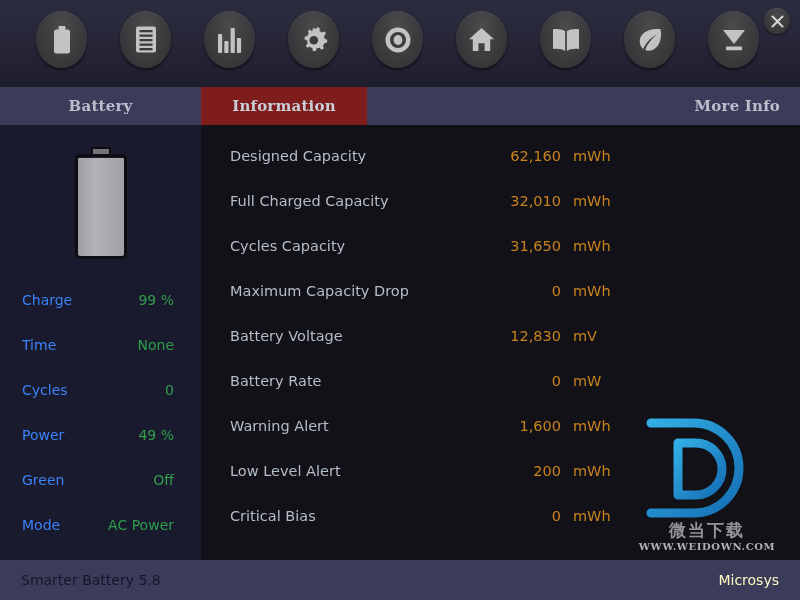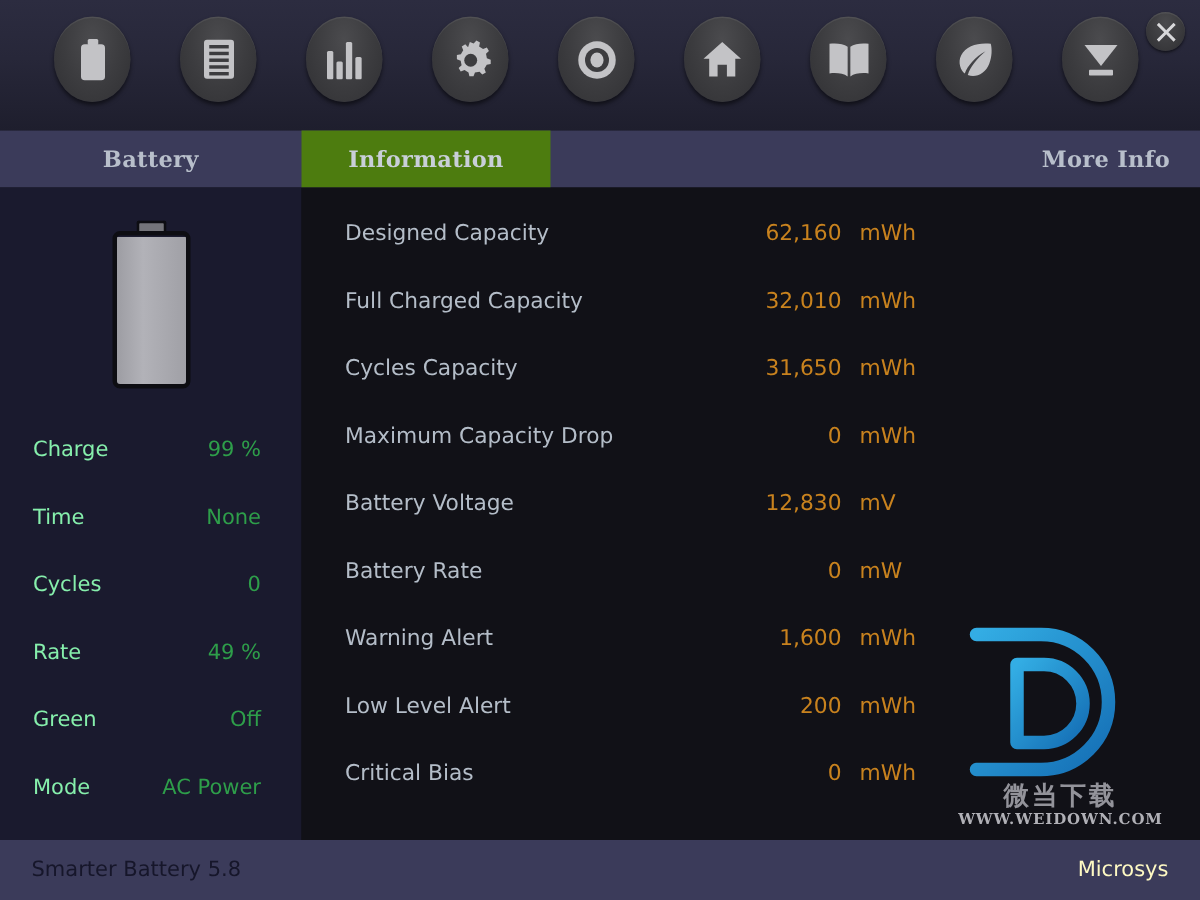--- a/index.html
+++ b/index.html
@@ -57,21 +57,21 @@
     display:flex; align-items:center; justify-content:center;
     font-size:15px; font-weight:bold;
     color:#b8bfcb;
     letter-spacing:.2px;
     cursor:pointer;
     font-family:"DejaVu Serif", serif;
   }
   .tab-battery { left:0; width:201px; }
   .tab-info {
     left:201px; width:166px;
-    background:#4d7c0f;
+    background:#7f1d1d;
     color:#c9cfd9;
   }
   .tab-more {
     right:0; width:200px;
     justify-content:flex-end;
     padding-right:20px;
   }
 
   
   .sidebar {
@@ -114,21 +114,21 @@
   .stats {
     position:absolute; left:0; top:152px;
     width:201px;
   }
   .stat-row {
     position:relative;
     height:45px;
     padding:0 27px 0 22px;
     display:flex; align-items:center; justify-content:space-between;
   }
-  .stat-label { font-size:14px; color:#86efac; }
+  .stat-label { font-size:14px; color:#3b82f6; }
   .stat-value { font-size:14px; color:#2e9e4a; }
 
   
   .main {
     position:absolute; left:201px; top:125px;
     width:599px; height:435px;
     background:#111117;
     overflow:hidden;
   }
   .info-list {
@@ -336,21 +336,21 @@
       </div>
       <div class="stat-row">
         <span class="stat-label">Time</span>
         <span class="stat-value">None</span>
       </div>
       <div class="stat-row">
         <span class="stat-label">Cycles</span>
         <span class="stat-value">0</span>
       </div>
       <div class="stat-row">
-        <span class="stat-label">Rate</span>
+        <span class="stat-label">Power</span>
         <span class="stat-value">49 %</span>
       </div>
       <div class="stat-row">
         <span class="stat-label">Green</span>
         <span class="stat-value">Off</span>
       </div>
       <div class="stat-row">
         <span class="stat-label">Mode</span>
         <span class="stat-value">AC Power</span>
       </div>

